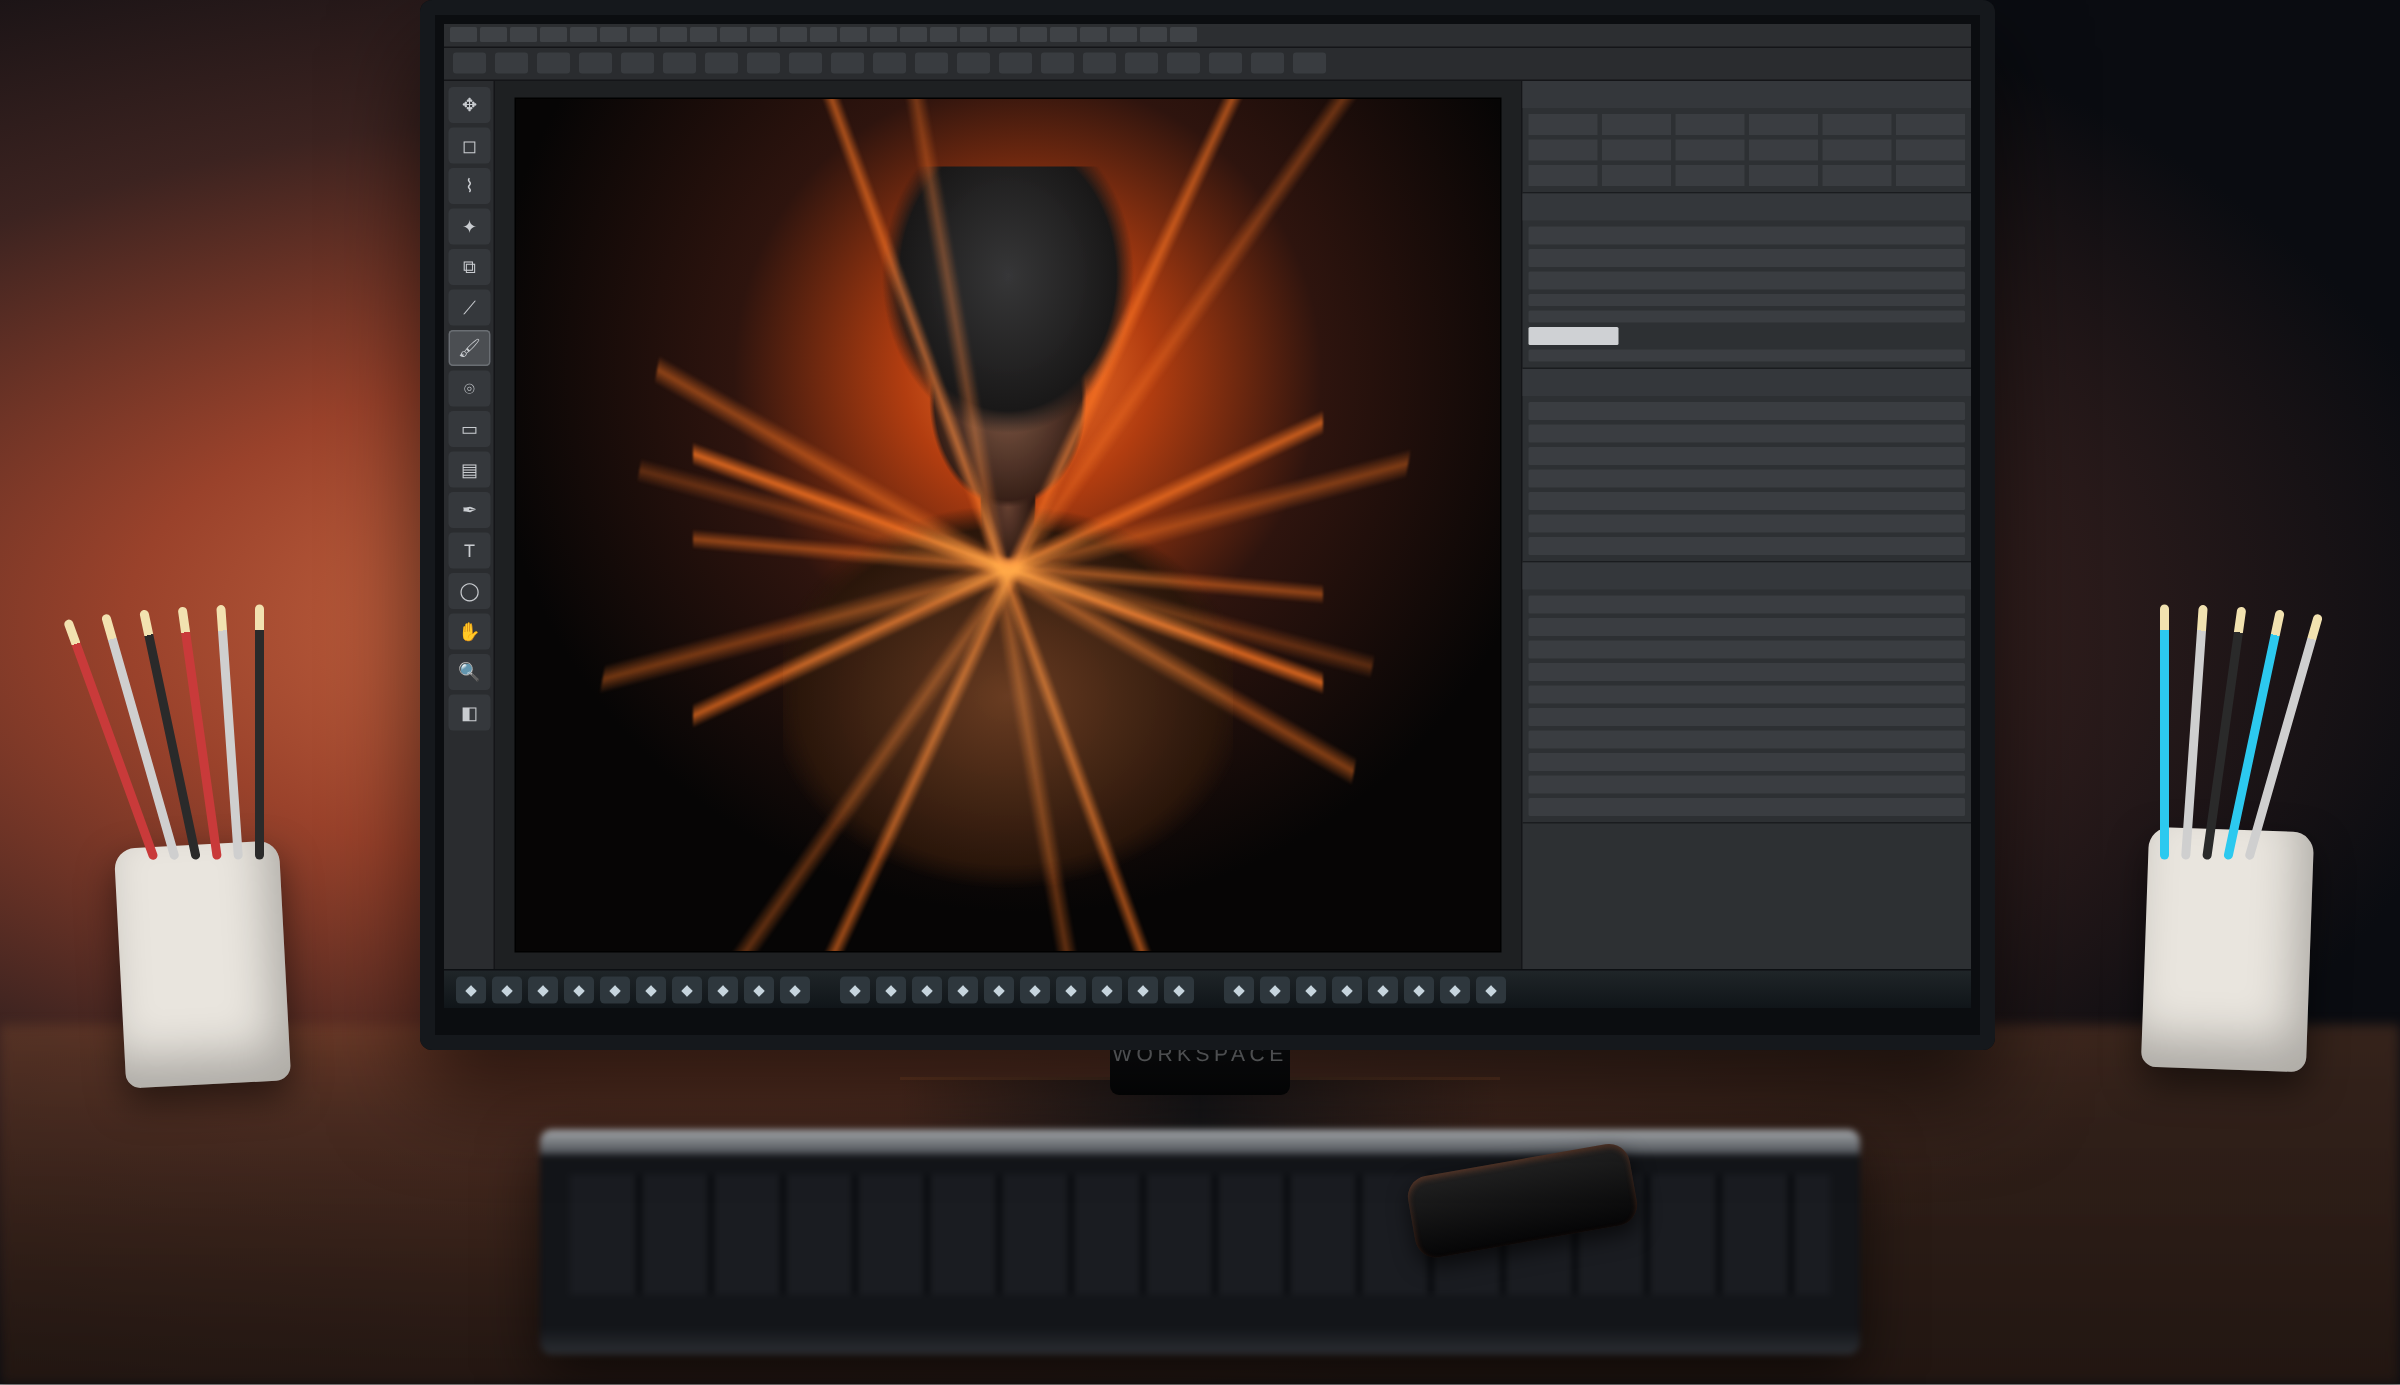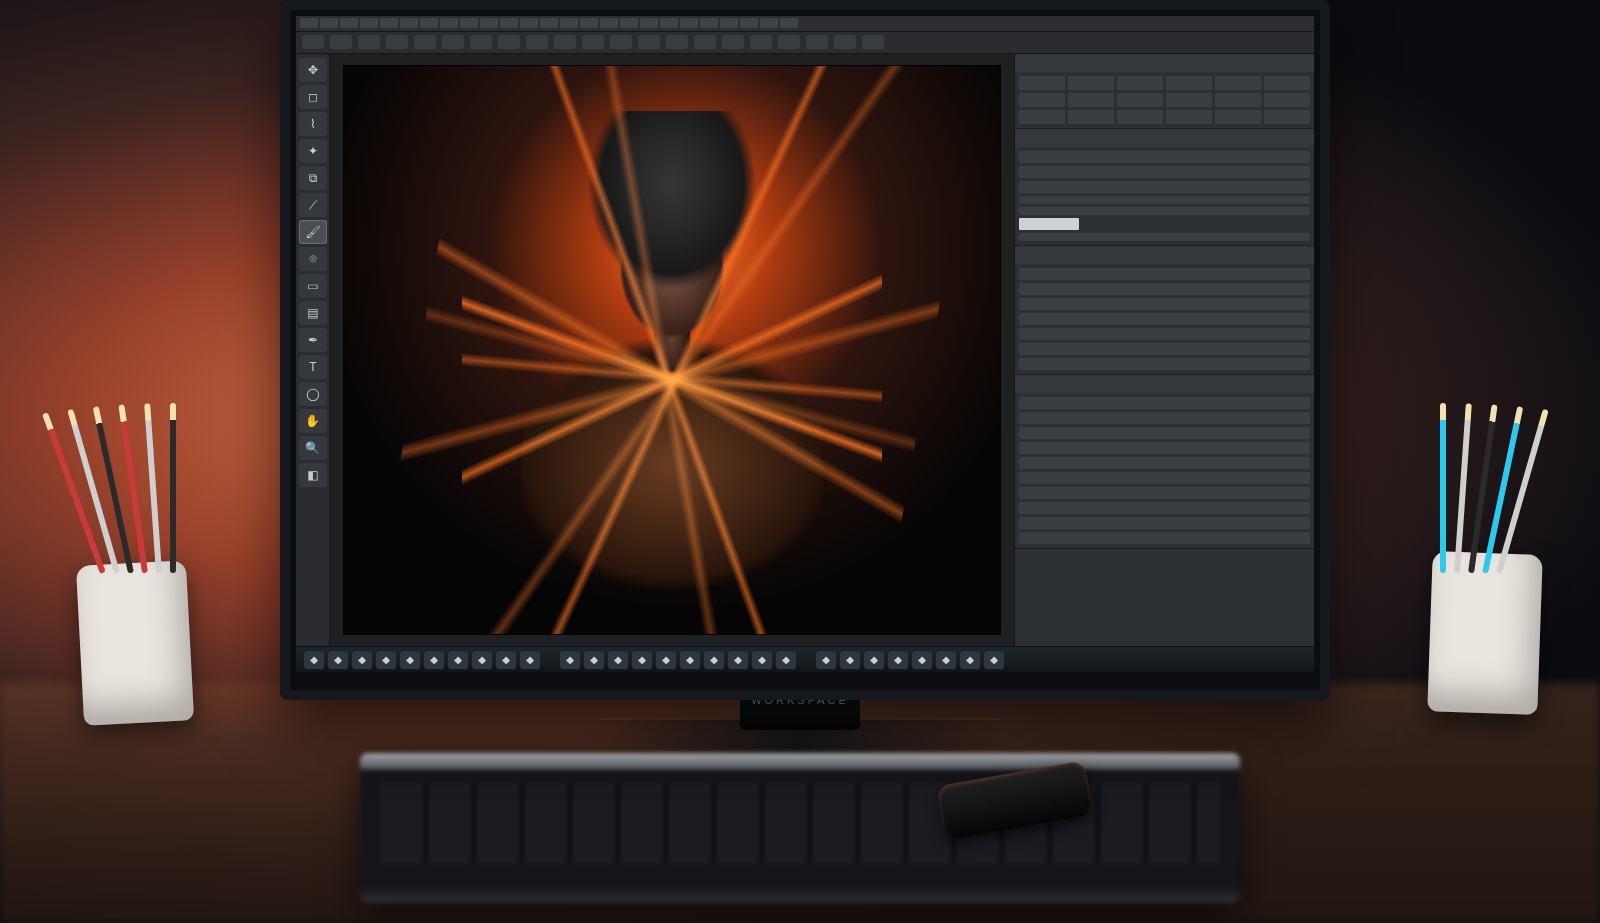--- a/index.html
+++ b/index.html
@@ -64,21 +64,21 @@
     bottom: 150px; width: 400px; height: 55px;
     background: linear-gradient(to right, rgba(0,0,0,0.0), rgba(20,22,26,0.9), rgba(0,0,0,0.0));
     border-top: 2px solid rgba(255,140,60,0.15);
   }
   .monitor-stand::after{
     content:""; position:absolute; left:50%; top:-50px; transform:translateX(-50%);
     width:120px;height:60px;background:linear-gradient(#1a1c20,#060708);border-radius:6px;
   }
   .monitor-brand{
     position:absolute; left:50%; transform:translateX(-50%);
-    top:694px; font-size:11px; letter-spacing:3px; color:#cfd2d6; opacity:.7;
+    top:694px; font-size:14px; letter-spacing:3px; color:#cfd2d6; opacity:.7;
   }
 
   
   .monitor {
     position: absolute;
     left: 280px; top: 0; width: 1050px; height: 700px;
     background: #0b0d10;
     border-radius: 8px;
     box-shadow: 0 30px 60px rgba(0,0,0,0.6), inset 0 0 0 10px #15181c;
     padding: 14px;

